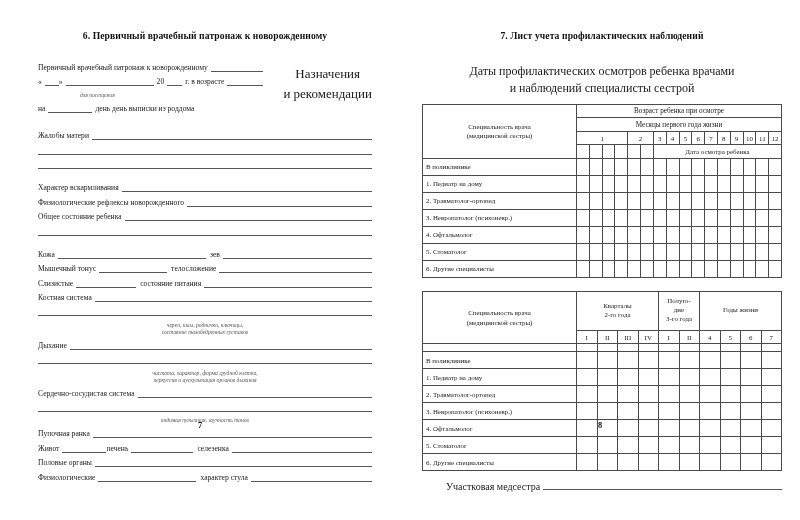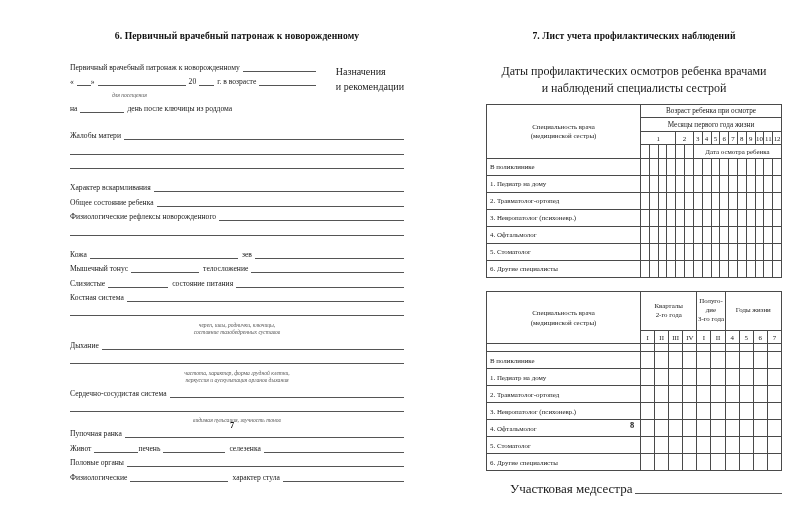--- a/index.html
+++ b/index.html
@@ -17,21 +17,20 @@
   .spread {
     display: flex;
     width: 800px;
     height: 520px;
     box-sizing: border-box;
   }
   .page {
     position: relative;
     box-sizing: border-box;
     height: 452px;
-    margin-left: 32px;
   }
   .page-left {
     width: 400px;
     padding: 30px 28px 0 38px;
   }
   .page-right {
     width: 400px;
     padding: 30px 18px 0 22px;
   }
   .page-title {
@@ -88,25 +87,26 @@
     padding-left: 42px;
   }
   .gap-s { height: 5px; }
   .gap-m { height: 9px; }
   .gap-l { height: 13px; }
 
   .topblock { display: flex; gap: 12px; }
   .topblock .left { width: 248px; }
   .topblock .right {
     flex: 1;
-    font-size: 10px;
+    font-size: 13px;
     line-height: 1.5;
     padding-left: 8px;
     padding-top: 1px;
     white-space: nowrap;
+    text-align: center;
   }
 
   .signrow { display: flex; align-items: flex-start; }
   .signrow .left { width: 248px; }
   .signrow .right {
     flex: 1;
     font-size: 7.6px;
     padding-left: 8px;
     white-space: nowrap;
   }
@@ -151,22 +151,22 @@
     line-height: 1.35;
     text-align: center;
     padding: 0 2px;
   }
   table.grid th.wide { font-size: 7.2px; }
   table.grid td.blank { height: 16px; }
   .tbl-gap { height: 13px; }
 
   .footer-row {
     display: flex;
-    align-items: center;
-    font-size: 13px;
+    align-items: flex-start;
+    font-size: 10px;
     margin-top: 10px;
     padding-left: 24px;
     white-space: nowrap;
   }
   .footer-row .rule { flex: 1 1 auto; margin-left: 3px; }
 </style>
 </head>
 <body>
 
 <div class="spread">
@@ -190,21 +190,21 @@
             <span class="lbl" style="padding-left:3px">20</span>
             <span class="rule" style="width:15px"></span>
             <span class="lbl" style="padding-left:3px">г. в возрасте</span>
             <span class="rule grow"></span>
           </div>
           <div class="note-left">для посещения</div>
           <div class="gap-s"></div>
           <div class="frow">
             <span class="lbl">на</span>
             <span class="rule" style="width:44px"></span>
-            <span class="lbl" style="padding-left:3px">день после ключицы из роддома</span>
+            <span class="lbl" style="padding-left:3px">день день выписки из роддома</span>
           </div>
         </div>
         <div class="right">
           <div>Назначения</div>
           <div>и рекомендации</div>
         </div>
       </div>
 
       <div class="gap-l"></div>
 
@@ -219,25 +219,25 @@
         <span class="rule grow"></span>
       </div>
 
       <div class="gap-m"></div>
 
       <div class="frow">
         <span class="lbl">Характер вскармливания</span>
         <span class="rule grow"></span>
       </div>
       <div class="frow">
+        <span class="lbl">Физиологические рефлексы новорожденного</span>
+        <span class="rule grow"></span>
+      </div>
+      <div class="frow">
         <span class="lbl">Общее состояние ребенка</span>
-        <span class="rule grow"></span>
-      </div>
-      <div class="frow">
-        <span class="lbl">Физиологические рефлексы новорожденного</span>
         <span class="rule grow"></span>
       </div>
       <div class="frow">
         <span class="rule grow"></span>
       </div>
 
       <div class="gap-m"></div>
 
       <div class="frow">
         <span class="lbl">Кожа</span>

